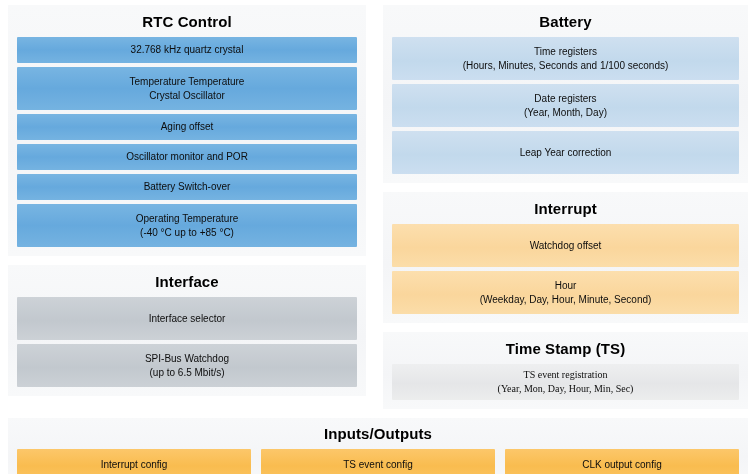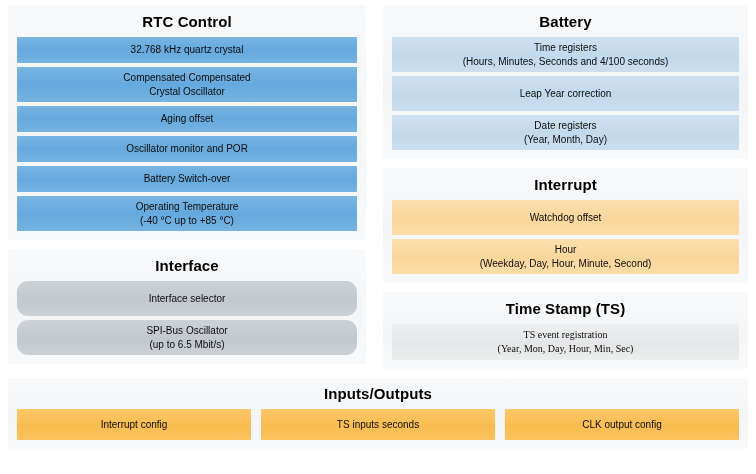--- a/index.html
+++ b/index.html
@@ -71,34 +71,33 @@
   .bar .line2 { display: block; }
 
   .bar-blue {
     background: linear-gradient(180deg, #78b5e2 0%, #66a9dd 50%, #75b3e1 100%);
   }
   .bar-lightblue {
     background: linear-gradient(180deg, #cfe0f0 0%, #c2d9ec 55%, #cbdef0 100%);
   }
   .bar-gray {
     background: linear-gradient(180deg, #cdd2d7 0%, #c2c8ce 55%, #ccd1d6 100%);
-    border-radius: 11px;
   }
   .bar-peach {
     background: linear-gradient(180deg, #fcdfae 0%, #fad69c 55%, #fbdda9 100%);
   }
   .bar-orange {
     background: linear-gradient(180deg, #fcc76a 0%, #f9bc4f 55%, #fbc460 100%);
   }
   .bar-ghost {
     background: linear-gradient(180deg, #eeeff0 0%, #e5e6e8 55%, #eceded 100%);
   }
 
   .h1 { height: 26px; }
-  .h2 { height: 35px; }
+  .h2 { height: 43px; }
   .h-ts { height: 36px; font-family: Liberation Serif, serif; }
 
   .bottom-panel {
     margin-top: 9px;
     background: linear-gradient(180deg, #f8f9fa 0%, #f4f5f7 55%, #f8f9fa 100%);
     box-sizing: border-box;
     padding: 6px 9px 9px 9px;
     width: 740px;
   }
   .bottom-row {
@@ -120,21 +119,21 @@
     <div class="col col-left">
 
       <div class="panel">
         <div class="panel-title">RTC Control</div>
         <div class="rows">
           <div class="bar bar-blue h1">
             <span><span>32.768 kHz quartz crystal</span></span>
           </div>
           <div class="bar bar-blue h2">
             <span>
-              <span>Compensated Compensated</span>
+              <span>Temperature Temperature</span>
               <span class="line2">Crystal Oscillator</span>
             </span>
           </div>
           <div class="bar bar-blue h1">
             <span><span>Aging offset</span></span>
           </div>
           <div class="bar bar-blue h1">
             <span><span>Oscillator monitor and POR</span></span>
           </div>
           <div class="bar bar-blue h1">
@@ -150,48 +149,48 @@
       </div>
 
       <div class="panel">
         <div class="panel-title">Interface</div>
         <div class="rows">
           <div class="bar bar-gray h2">
             <span><span>Interface selector</span></span>
           </div>
           <div class="bar bar-gray h2">
             <span>
-              <span>SPI-Bus Oscillator</span>
+              <span>SPI-Bus Watchdog</span>
               <span class="line2">(up to 6.5 Mbit/s)</span>
             </span>
           </div>
         </div>
       </div>
 
     </div>
 
     <div class="col col-right">
 
       <div class="panel">
         <div class="panel-title">Battery</div>
         <div class="rows">
           <div class="bar bar-lightblue h2">
             <span>
               <span>Time registers</span>
-              <span class="line2">(Hours, Minutes, Seconds and 4/100 seconds)</span>
+              <span class="line2">(Hours, Minutes, Seconds and 1/100 seconds)</span>
+            </span>
+          </div>
+          <div class="bar bar-lightblue h2">
+            <span>
+              <span>Date registers</span>
+              <span class="line2">(Year, Month, Day)</span>
             </span>
           </div>
           <div class="bar bar-lightblue h2">
             <span><span>Leap Year correction</span></span>
-          </div>
-          <div class="bar bar-lightblue h2">
-            <span>
-              <span>Date registers</span>
-              <span class="line2">(Year, Month, Day)</span>
-            </span>
           </div>
         </div>
       </div>
 
       <div class="panel">
         <div class="panel-title">Interrupt</div>
         <div class="rows">
           <div class="bar bar-peach h2">
             <span><span>Watchdog offset</span></span>
           </div>
@@ -219,21 +218,21 @@
     </div>
   </div>
 
   <div class="bottom-panel">
     <div class="panel-title">Inputs/Outputs</div>
     <div class="bottom-row">
       <div class="bar bar-orange">
         <span><span>Interrupt config</span></span>
       </div>
       <div class="bar bar-orange">
-        <span><span>TS inputs seconds</span></span>
+        <span><span>TS event config</span></span>
       </div>
       <div class="bar bar-orange">
         <span><span>CLK output config</span></span>
       </div>
     </div>
   </div>
 
 </div>
 
 </body></html>

